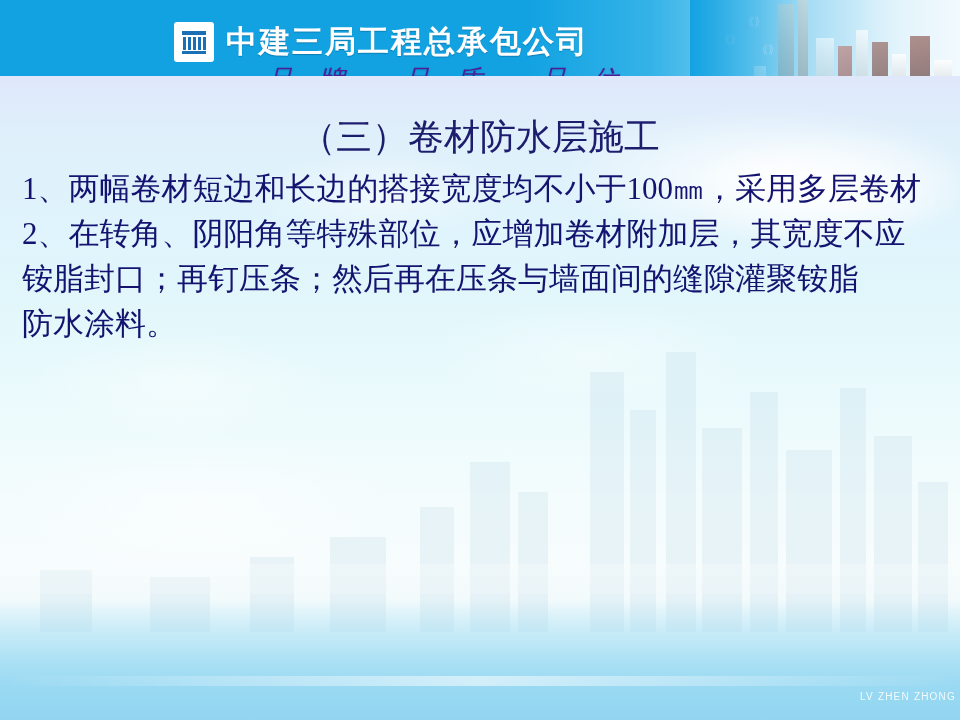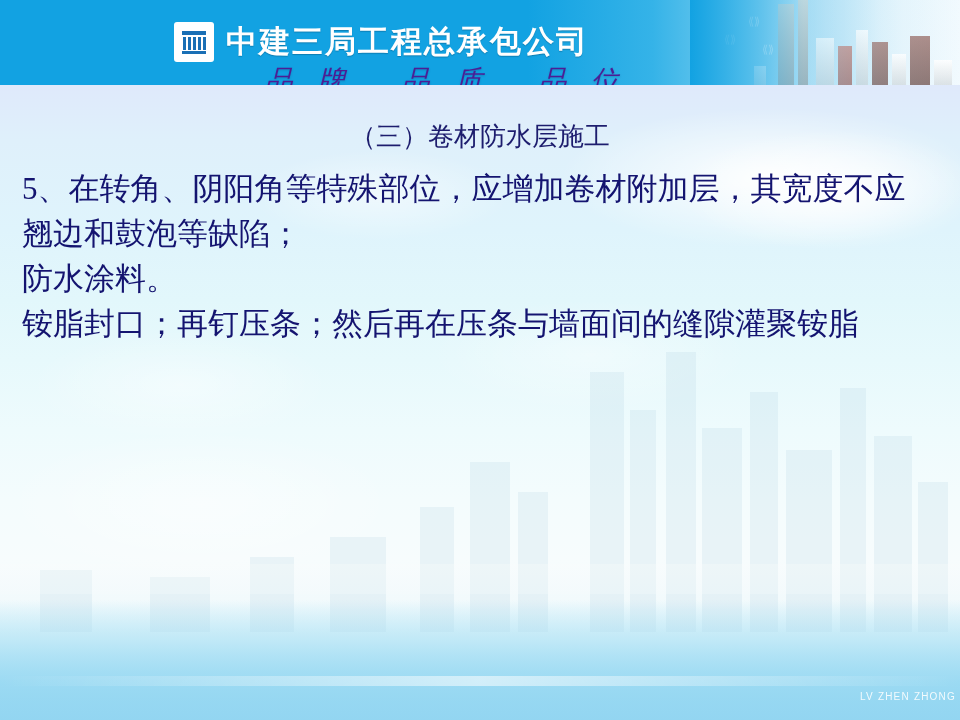--- a/index.html
+++ b/index.html
@@ -88,21 +88,21 @@
     height: 10px;
     background: linear-gradient(to right, rgba(255,255,255,0.0), rgba(255,255,255,0.55), rgba(255,255,255,0.0));
     pointer-events: none;
   }
 
   
   .banner {
     position: absolute;
     left: 0; top: 0;
     width: 960px;
-    height: 85px;
+    height: 76px;
     background: #0fa0e0;
     overflow: hidden;
   }
   .banner-grad {
     position: absolute;
     left: 0; top: 0;
     width: 960px; height: 104px;
     background: linear-gradient(to right,
       #12a2e2 0%, #12a2e2 55%, #35b3e8 68%, #7fd0f0 78%, #bfe6f7 86%, #e6f5fc 94%, #f2fafe 100%);
   }
@@ -189,21 +189,21 @@
     text-shadow: 0 1px 2px rgba(0,70,110,0.30);
   }
 
   
   .slide-title {
     position: absolute;
     left: 0; top: 118px;
     width: 960px;
     text-align: center;
     color: #1d1d6e;
-    font-size: 26px;
+    font-size: 36px;
     line-height: 38px;
     z-index: 6;
     white-space: nowrap;
   }
   .body-text {
     position: absolute;
     left: 22px;
     top: 166px;
     width: 924px;
     z-index: 6;
@@ -301,20 +301,20 @@
     </div>
 
     <div class="brand-title">中建三局工程总承包公司</div>
     <div class="brand-slogan">品牌 品质 品位</div>
     <div class="banner-bottom-line"></div>
   </div>
 
   <div class="slide-title">（三）卷材防水层施工</div>
 
   <div class="body-text">
-    <div class="line">5、在转角、阴阳角等特殊部位，应增加卷材附加层，其宽度不应</div>
-    <div class="line">翘边和鼓泡等缺陷；</div>
+    <div class="line">1、两幅卷材短边和长边的搭接宽度均不小于100㎜，采用多层卷材</div>
+    <div class="line">2、在转角、阴阳角等特殊部位，应增加卷材附加层，其宽度不应</div>
+    <div class="line">铵脂封口；再钉压条；然后再在压条与墙面间的缝隙灌聚铵脂</div>
     <div class="line">防水涂料。</div>
-    <div class="line">铵脂封口；再钉压条；然后再在压条与墙面间的缝隙灌聚铵脂</div>
   </div>
 
   <div class="watermark">LV ZHEN ZHONG</div>
 </div>
 
 </body></html>

